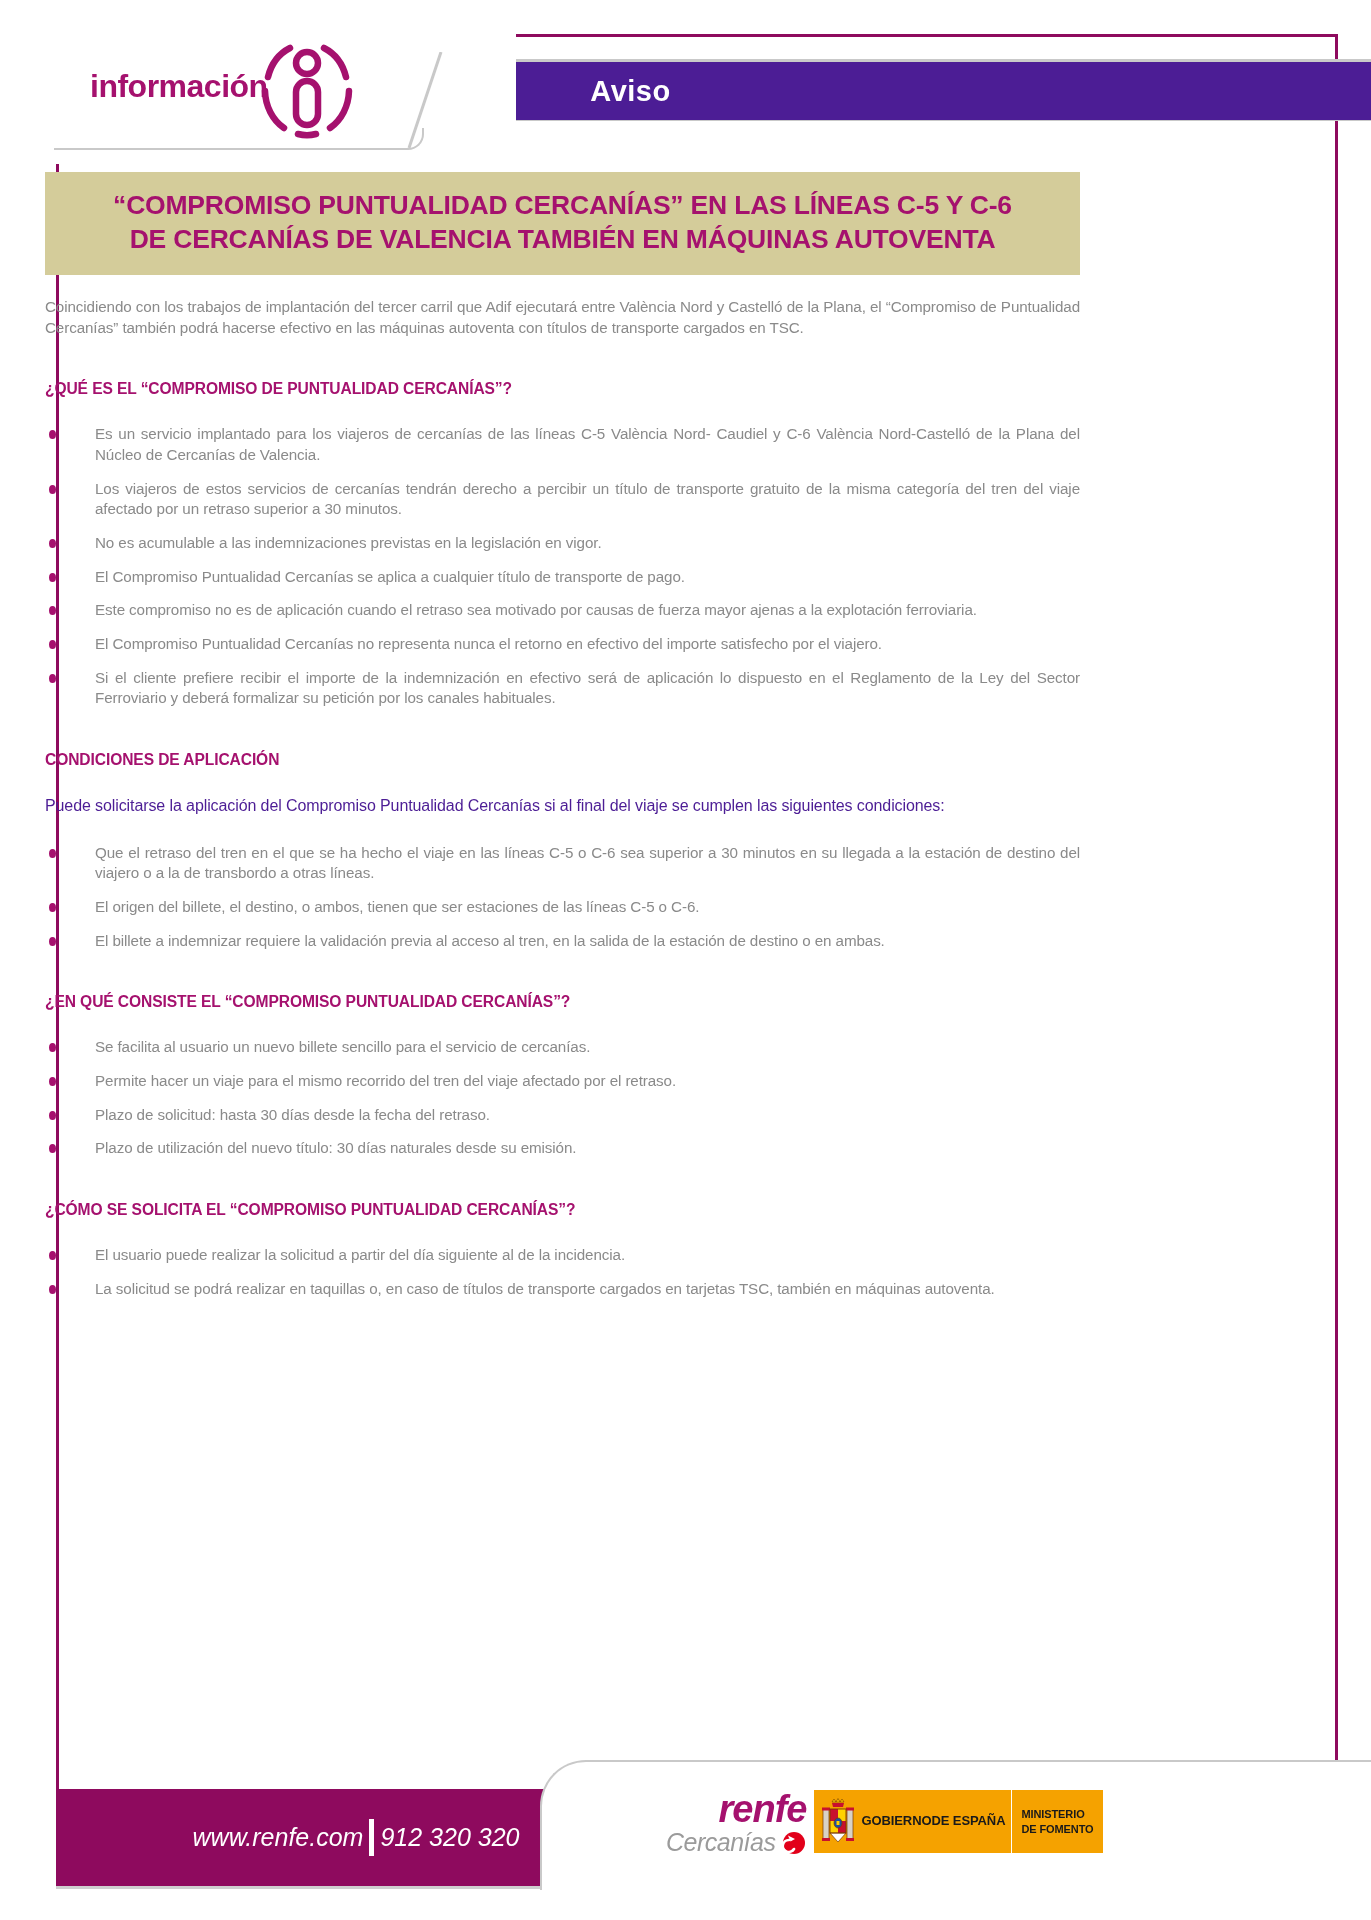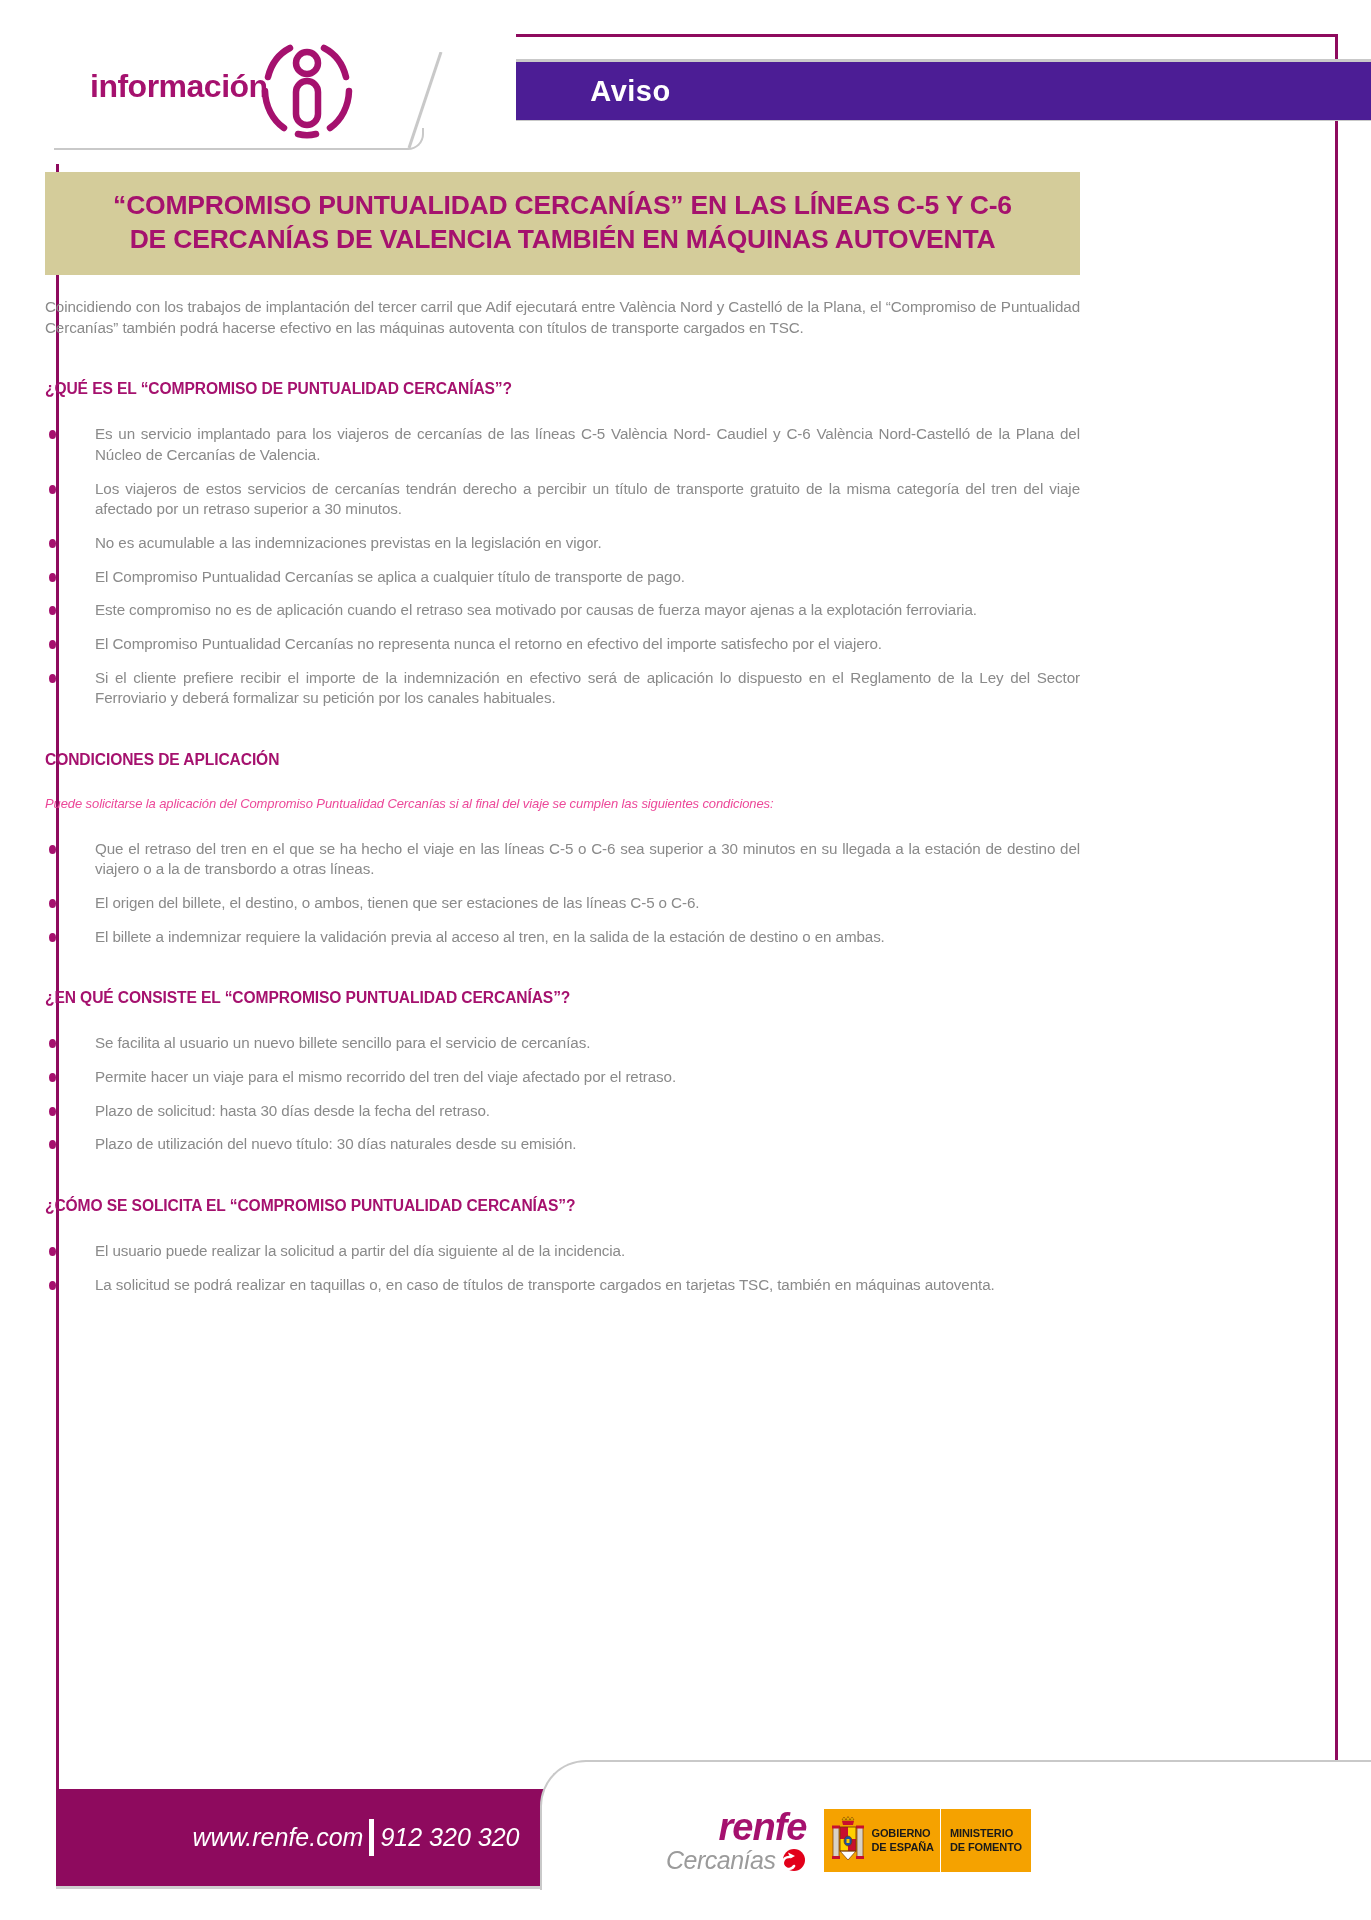--- a/index.html
+++ b/index.html
@@ -156,26 +156,25 @@
   .section-head {
     color: #a5116e;
     font-size: 15.6px;
     font-weight: 700;
     letter-spacing: -0.1px;
     margin-top: 42px;
     margin-bottom: 8px;
   }
 
   .para {
-    color: #ec4899;
-    font-size: 13px;
+    color: #4c1d95;
+    font-size: 16px;
     line-height: 1.36;
     margin-top: 26px;
     letter-spacing: -0.1px;
-    font-style: italic;
   }
 
   ul.bullets {
     list-style: none;
     margin-top: 26px;
   }
   ul.bullets li {
     position: relative;
     color: #8a8a8a;
     font-size: 15.2px;
@@ -254,22 +253,21 @@
   }
 
   #footer-logos {
     position: absolute;
     left: 660px;
     top: 1790px;
     width: 560px;
     height: 100px;
     z-index: 15;
     display: flex;
-    align-items: center;
-    gap: 18px;
+    gap: 8px;
   }
 
   .renfe-logo {
     display: flex;
     flex-direction: column;
     align-items: flex-end;
     line-height: 1;
   }
   .renfe-word {
     font-family: "Liberation Sans", sans-serif;
@@ -303,23 +301,23 @@
   }
   .gob-left {
     display: flex;
     align-items: center;
     padding: 0 6px 0 7px;
     gap: 6px;
     border-right: 1.5px solid #ffffff;
   }
   .gob-text {
     display: flex;
-    flex-direction: column;
+    flex-direction: row;
     justify-content: center;
-    font-size: 11px;
+    font-size: 13px;
     font-weight: 700;
     color: #1a1a1a;
     line-height: 1.28;
     letter-spacing: -0.1px;
   }
   .gob-right {
     display: flex;
     flex-direction: column;
     justify-content: center;
     padding: 0 9px;

